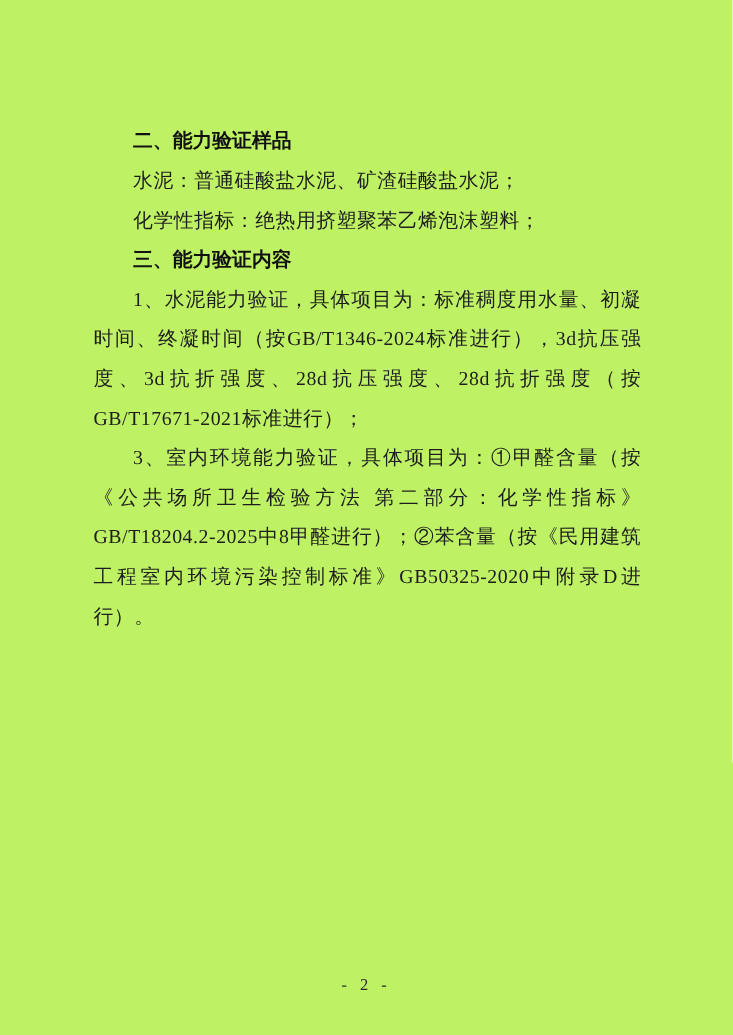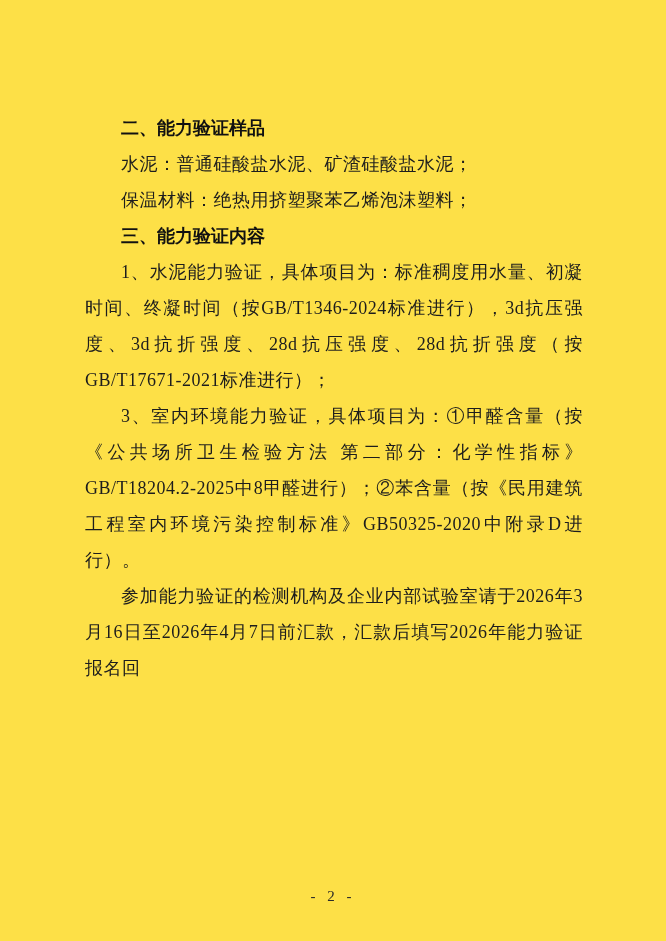--- a/index.html
+++ b/index.html
@@ -4,21 +4,21 @@
 <style>
   html, body {
     margin: 0;
     padding: 0;
     background: #ffffff;
   }
   .page {
     position: relative;
     width: 666px;
     height: 941px;
-    background: #fde047;
+    background: #bef264;
     color: #1d1d1d;
     overflow: hidden;
     font-family: "Liberation Serif", "DejaVu Serif", serif;
   }
   .content {
     position: absolute;
     top: 110px;
     left: 85px;
     width: 498px;
   }
@@ -51,21 +51,20 @@
     font-family: "Liberation Serif", "DejaVu Serif", serif;
   }
 </style>
 </head>
 <body>
 
 <div class="page">
   <div class="content">
     <h3 class="heading">二、能力验证样品</h3>
     <p class="para">水泥：普通硅酸盐水泥、矿渣硅酸盐水泥；</p>
-    <p class="para">保温材料：绝热用挤塑聚苯乙烯泡沫塑料；</p>
+    <p class="para">化学性指标：绝热用挤塑聚苯乙烯泡沫塑料；</p>
     <h3 class="heading">三、能力验证内容</h3>
     <p class="para">1、水泥能力验证，具体项目为：标准稠度用水量、初凝时间、终凝时间（按GB/T1346-2024标准进行），3d抗压强度、3d抗折强度、28d抗压强度、28d抗折强度（按GB/T17671-2021标准进行）；</p>
     <p class="para">3、室内环境能力验证，具体项目为：①甲醛含量（按《公共场所卫生检验方法 第二部分：化学性指标》GB/T18204.2-2025中8甲醛进行）；②苯含量（按《民用建筑工程室内环境污染控制标准》GB50325-2020中附录D进行）。</p>
-    <p class="para">参加能力验证的检测机构及企业内部试验室请于2026年3月16日至2026年4月7日前汇款，汇款后填写2026年能力验证报名回</p>
   </div>
 
   <div class="footer">- 2 -</div>
 </div>
 
 </body></html>

